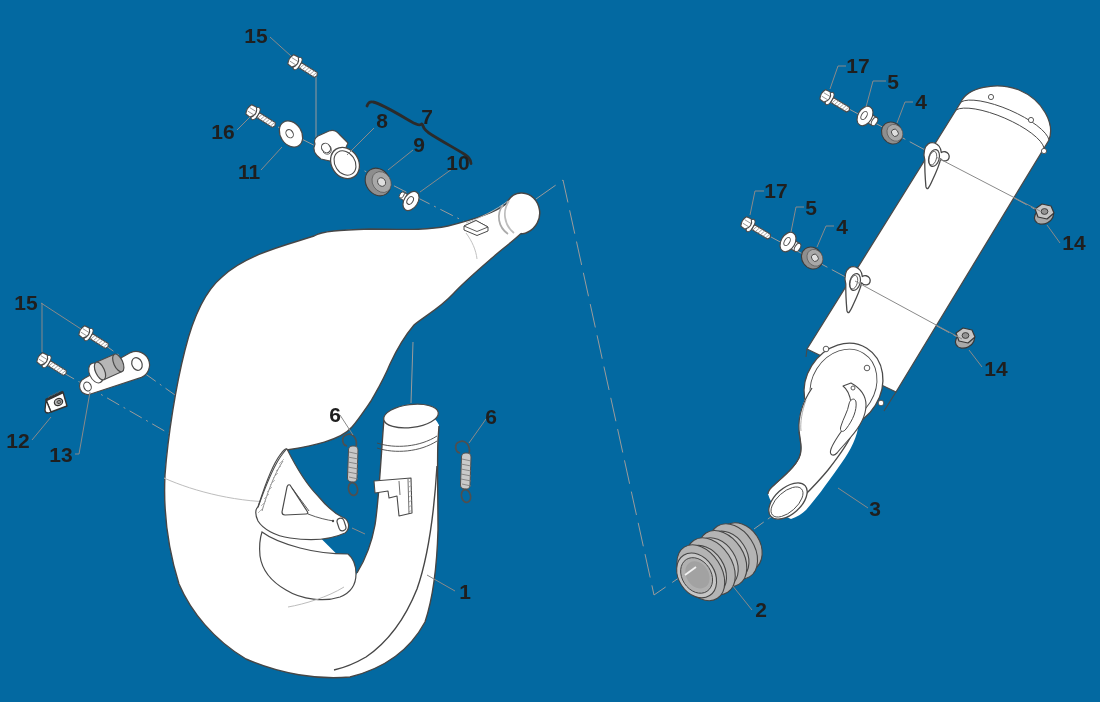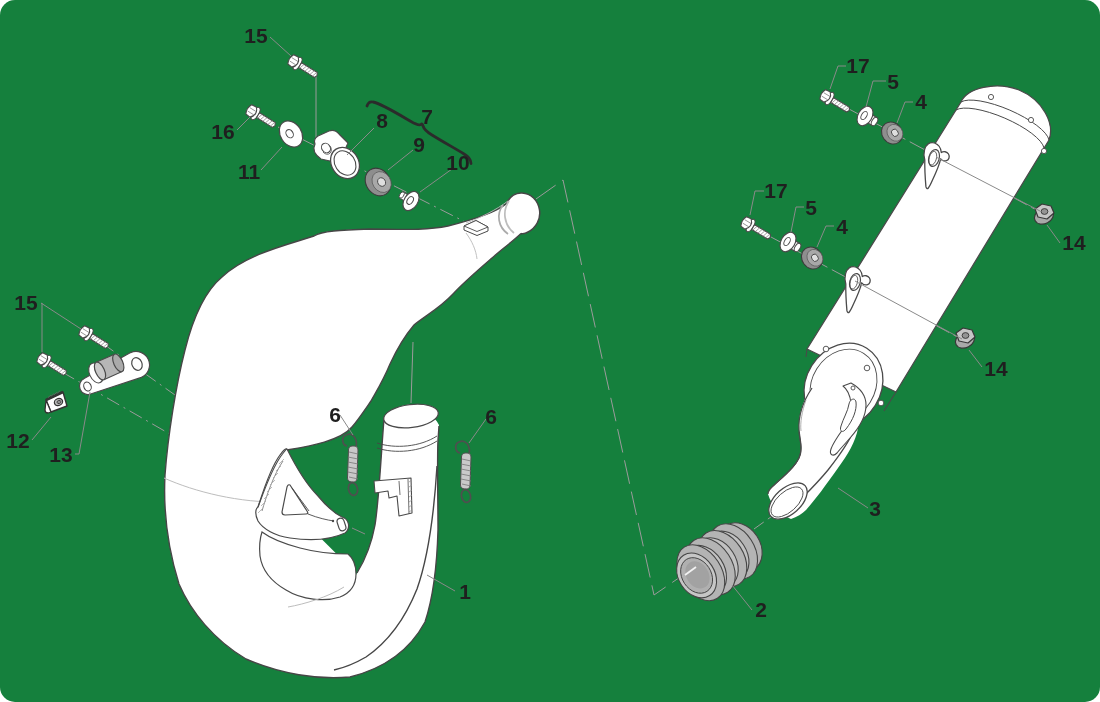--- a/index.html
+++ b/index.html
@@ -1,16 +1,16 @@
 <!DOCTYPE html>
 <html><head>
 <meta charset="utf-8">
 <style>
 html,body{margin:0;padding:0;background:#ffffff;}
-#wrap{position:relative;width:1100px;height:702px;background:#15803d;overflow:hidden;border-radius:15px;}
+#wrap{position:relative;width:1100px;height:702px;background:#0369a1;overflow:hidden;}
 text{font-family:"Liberation Sans",sans-serif;font-weight:bold;fill:#1f1f1f;}
 </style>
 </head>
 <body>
 <div id="wrap">
 <svg width="1100" height="702" viewBox="0 0 1100 702">
 
 <g stroke="#9b9b9b" stroke-width="1" fill="none">
   <line x1="316" y1="73" x2="316" y2="145"></line>
   <line x1="278" y1="127" x2="487" y2="233" stroke-dasharray="14 5 2 5"></line>

